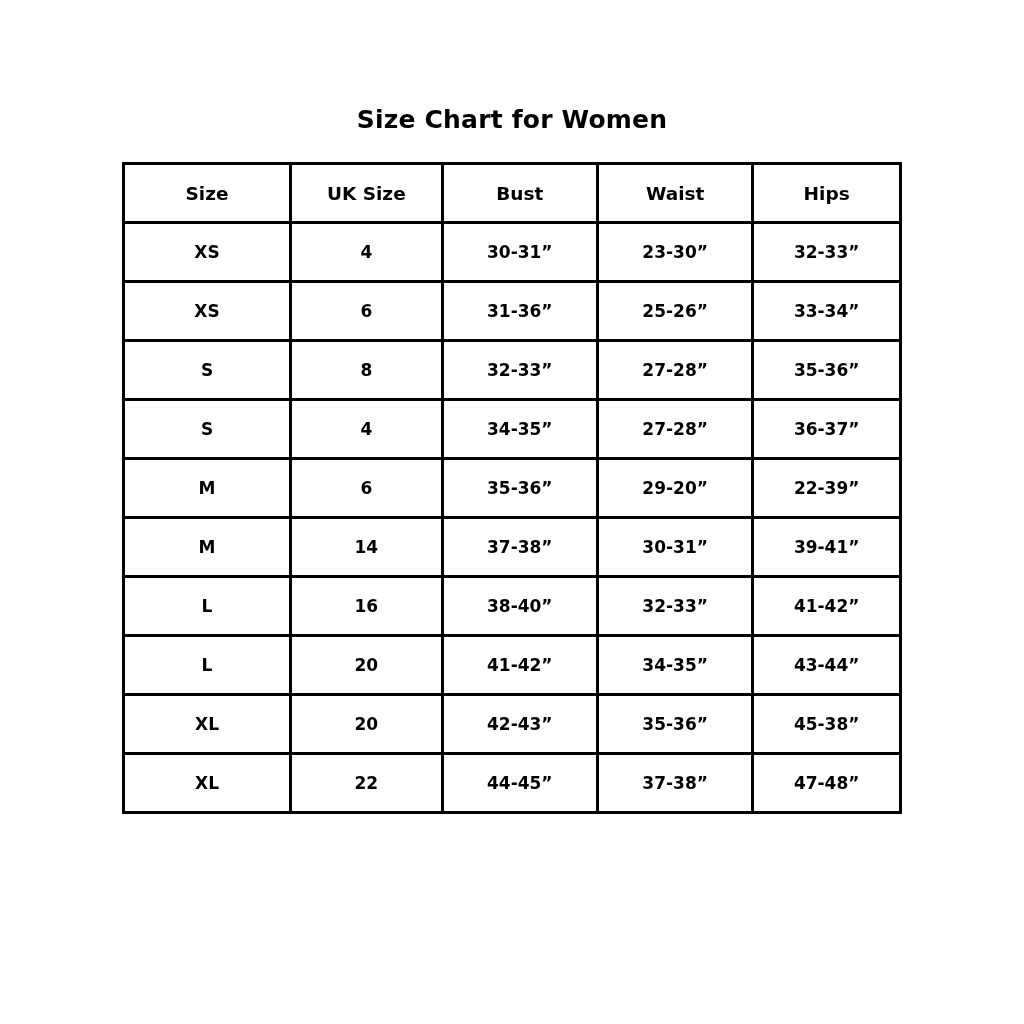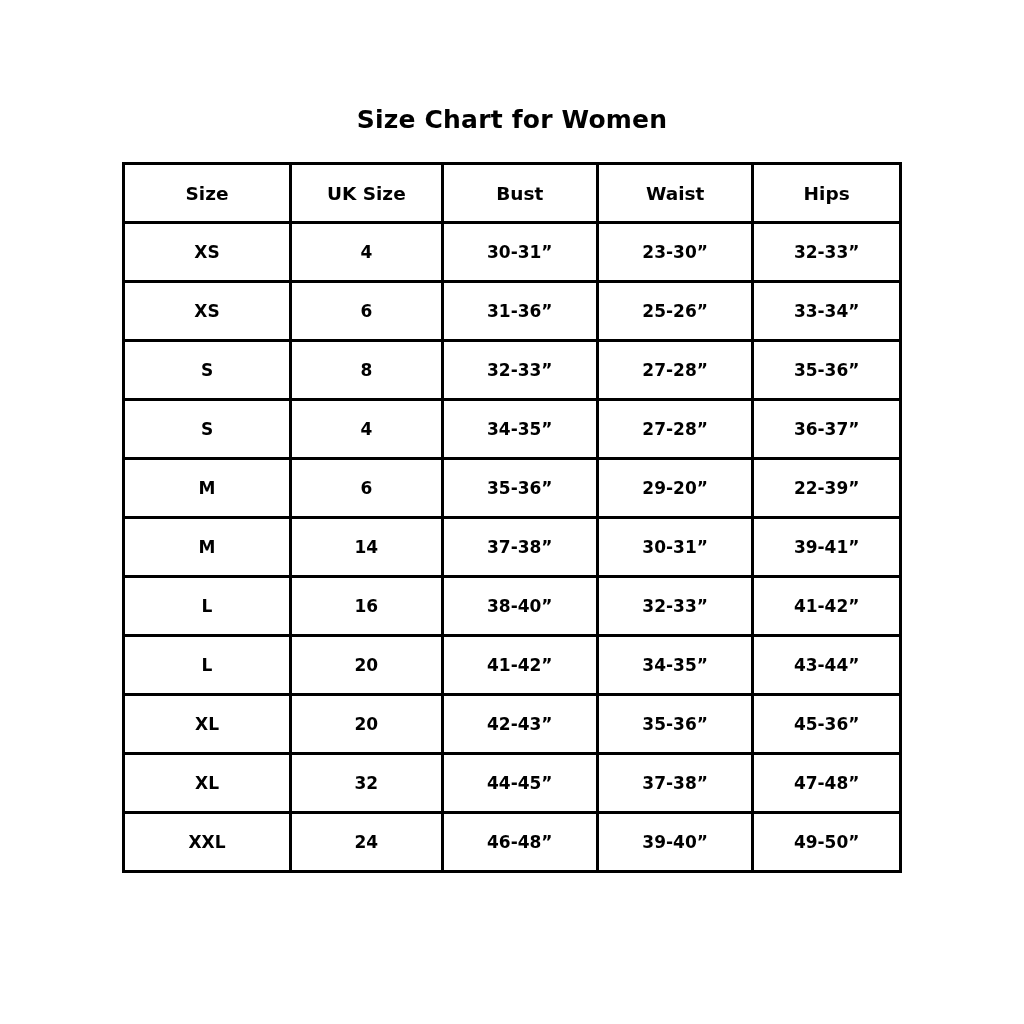--- a/index.html
+++ b/index.html
@@ -137,33 +137,26 @@
           <td>20</td>
           <td>41-42”</td>
           <td>34-35”</td>
           <td>43-44”</td>
         </tr>
         <tr>
           <td>XL</td>
           <td>20</td>
           <td>42-43”</td>
           <td>35-36”</td>
-          <td>45-36”</td>
+          <td>45-38”</td>
         </tr>
         <tr>
           <td>XL</td>
-          <td>32</td>
+          <td>22</td>
           <td>44-45”</td>
           <td>37-38”</td>
           <td>47-48”</td>
-        </tr>
-        <tr>
-          <td>XXL</td>
-          <td>24</td>
-          <td>46-48”</td>
-          <td>39-40”</td>
-          <td>49-50”</td>
         </tr>
       </tbody>
     </table>
   </div>
 
 </div>
 
 </body></html>

